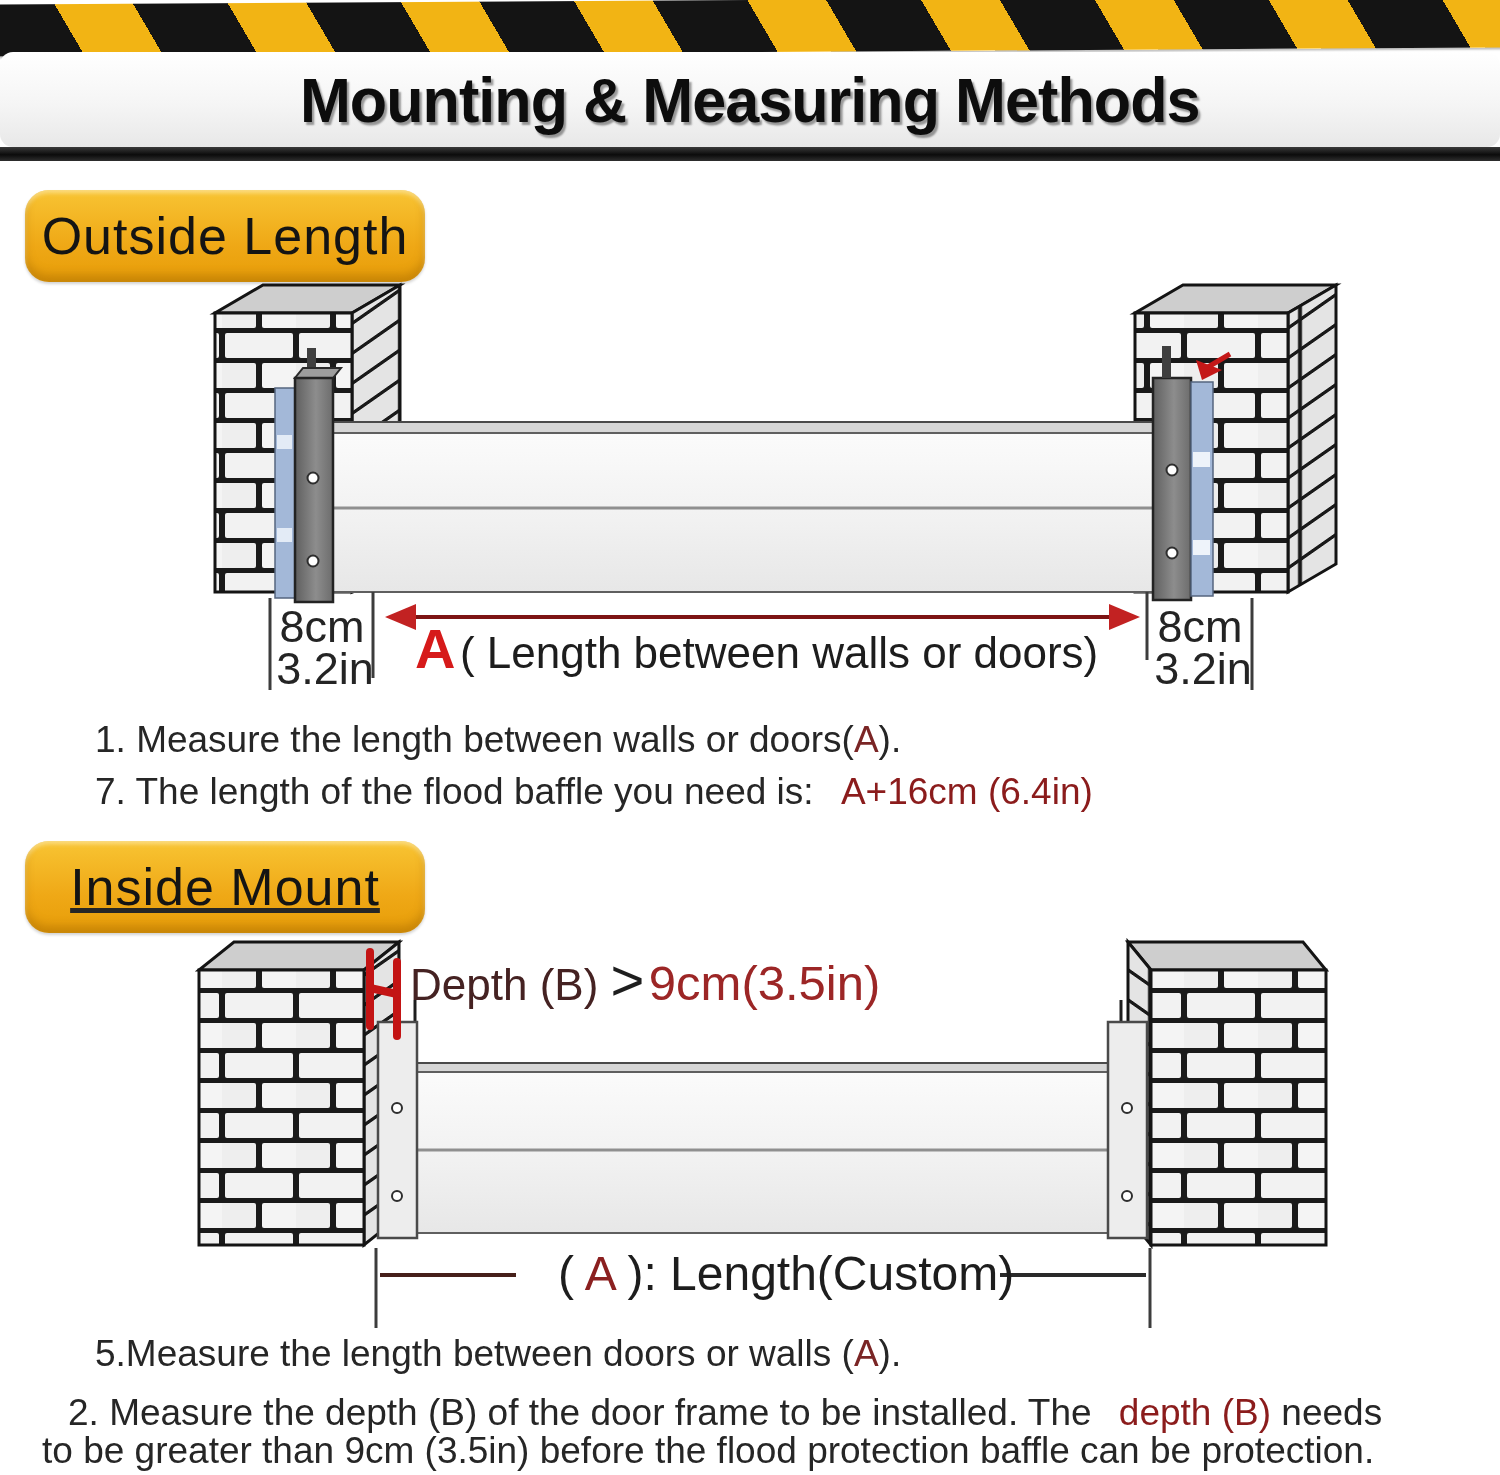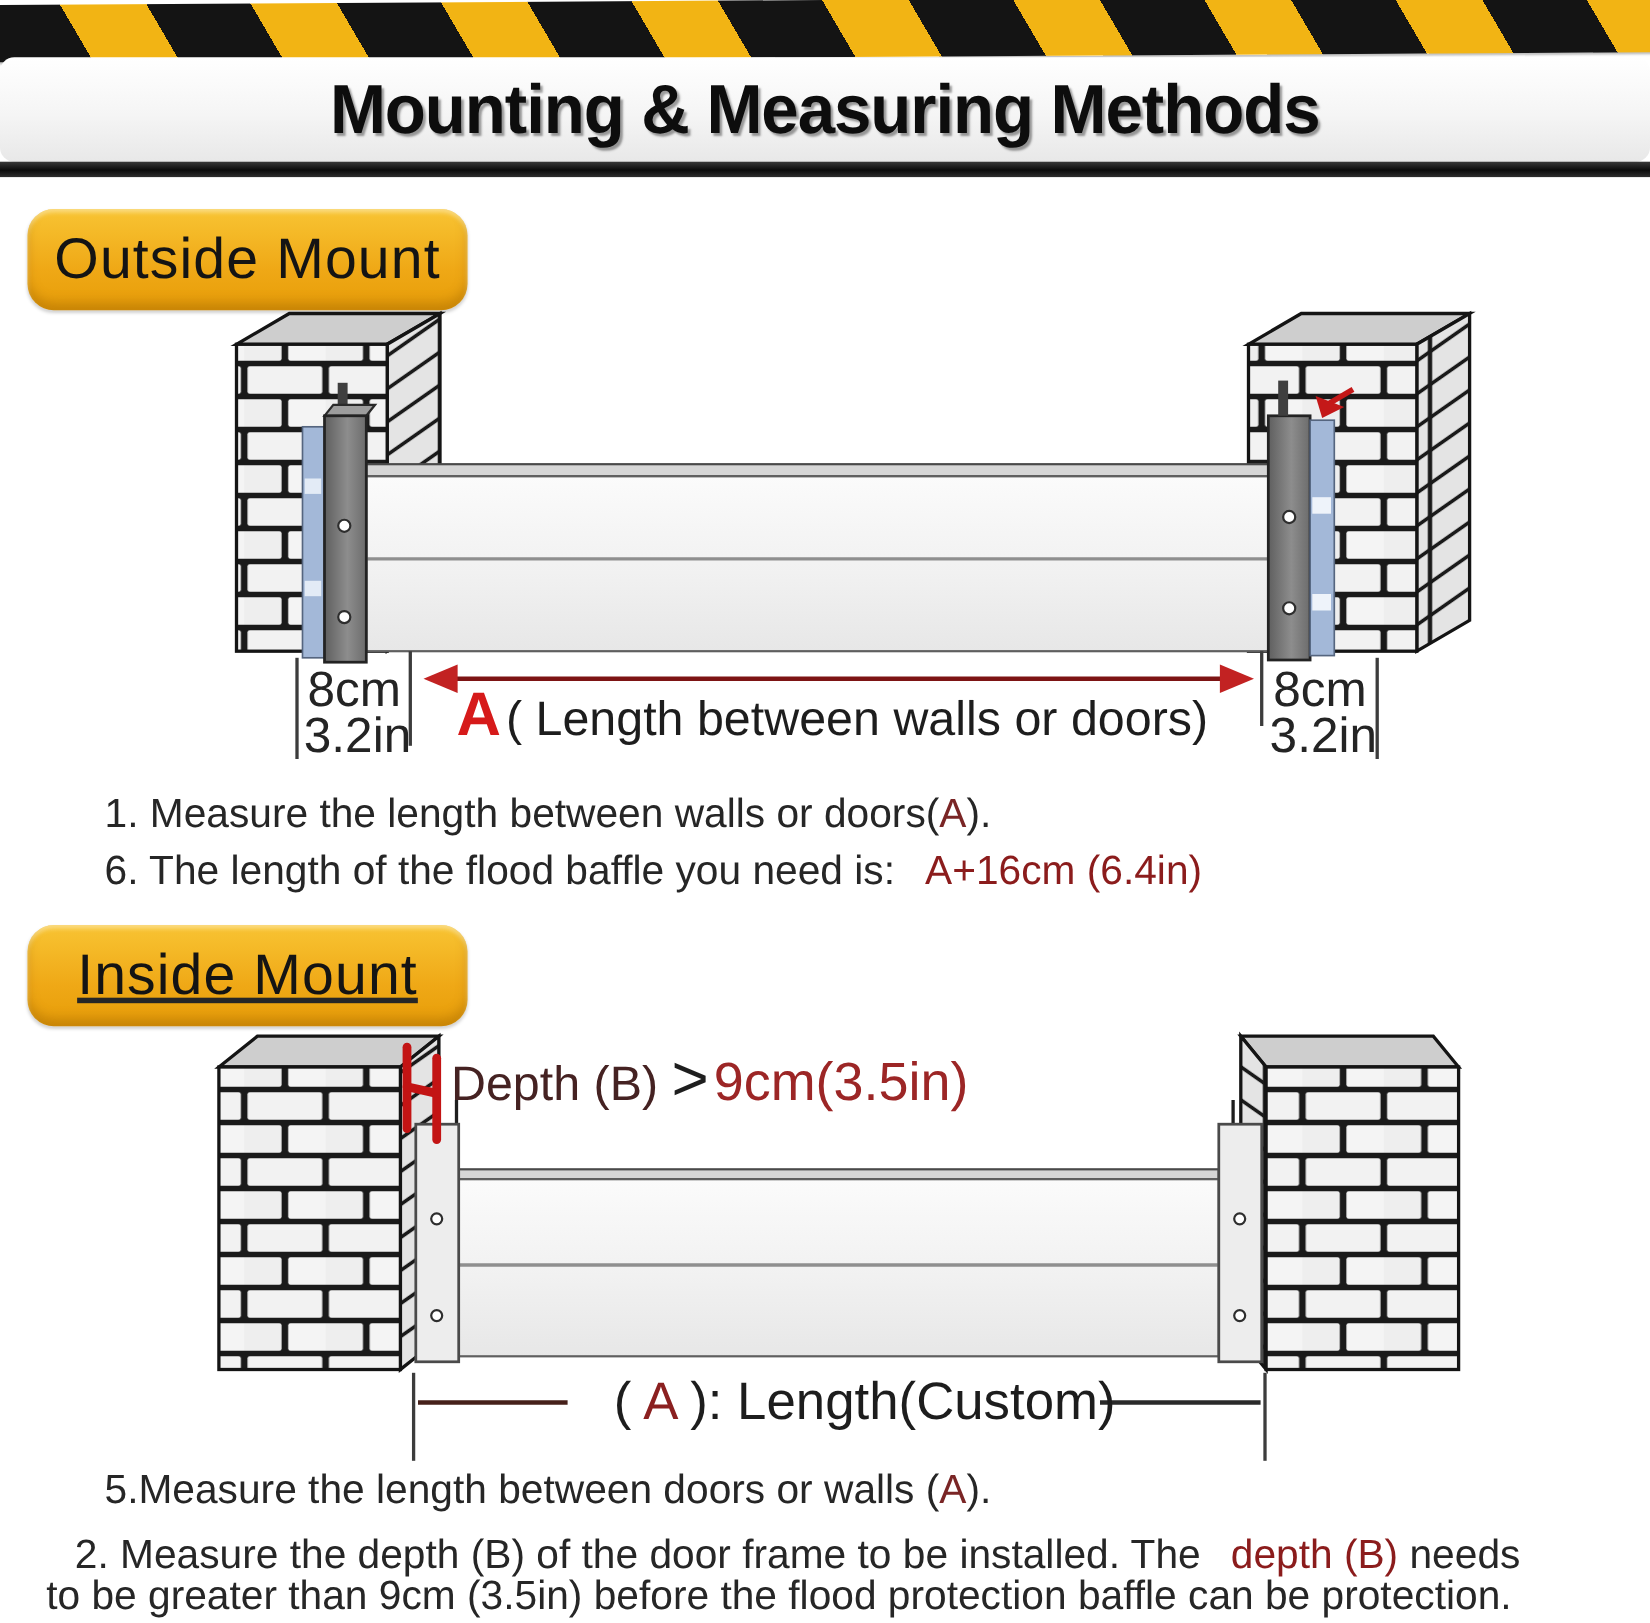--- a/index.html
+++ b/index.html
@@ -52,21 +52,21 @@
 <body>
 
 <div class="hazard"></div>
 
 <div class="titlebar">
   <h1>Mounting &amp; Measuring Methods</h1>
 </div>
 <div class="divider"></div>
 
 <div class="badge" id="badge-outside">
-  <span>Outside Mount</span>
+  <span>Outside Length</span>
 </div>
 
 <svg id="diagram-outside" width="1500" height="430" viewBox="0 0 1500 430">
   <defs>
     <pattern id="brickF" width="74" height="60" patternUnits="userSpaceOnUse">
       <rect width="74" height="60" fill="#1a1a1a"></rect>
       <rect x="3" y="3" width="68" height="25" rx="2" fill="#f2f2f2"></rect>
       <rect x="-34" y="33" width="68" height="25" rx="2" fill="#eeeeee"></rect>
       <rect x="40" y="33" width="68" height="25" rx="2" fill="#f4f4f4"></rect>
     </pattern>
@@ -148,21 +148,21 @@
   <text x="415" y="398">
     <tspan font-size="56" font-weight="bold" fill="#d61a1a">A</tspan>
     <tspan font-size="44" fill="#1d1d1d">( Length between walls or doors)</tspan>
   </text>
 </svg>
 
 <div class="step" id="out-step1">
   <span>1. Measure the length between walls or doors(</span><span class="maroon">A</span><span>).</span>
 </div>
 <div class="step" id="out-step2">
-  <span>6. The length of the flood baffle you need is: </span><span class="red-dim">A+16cm (6.4in)</span>
+  <span>7. The length of the flood baffle you need is: </span><span class="red-dim">A+16cm (6.4in)</span>
 </div>
 
 <div class="badge" id="badge-inside">
   <span>Inside Mount</span>
 </div>
 
 <svg id="diagram-inside" width="1500" height="410" viewBox="0 0 1500 410">
   <defs>
     <pattern id="brickSL" width="50" height="30" patternUnits="userSpaceOnUse" patternTransform="skewY(35)">
       <rect width="50" height="30" fill="#1a1a1a"></rect>

